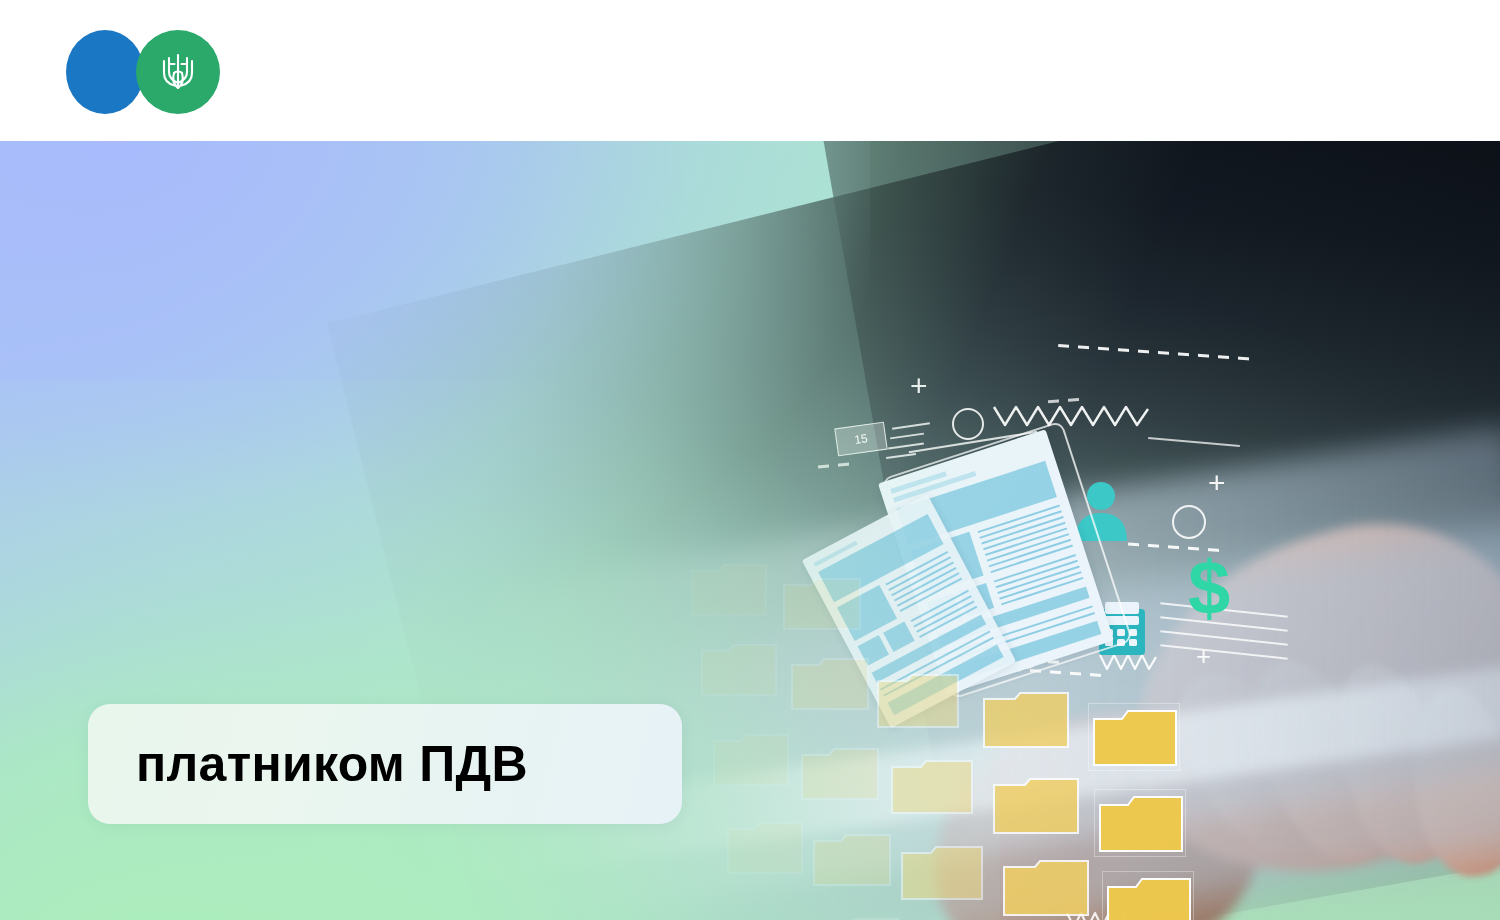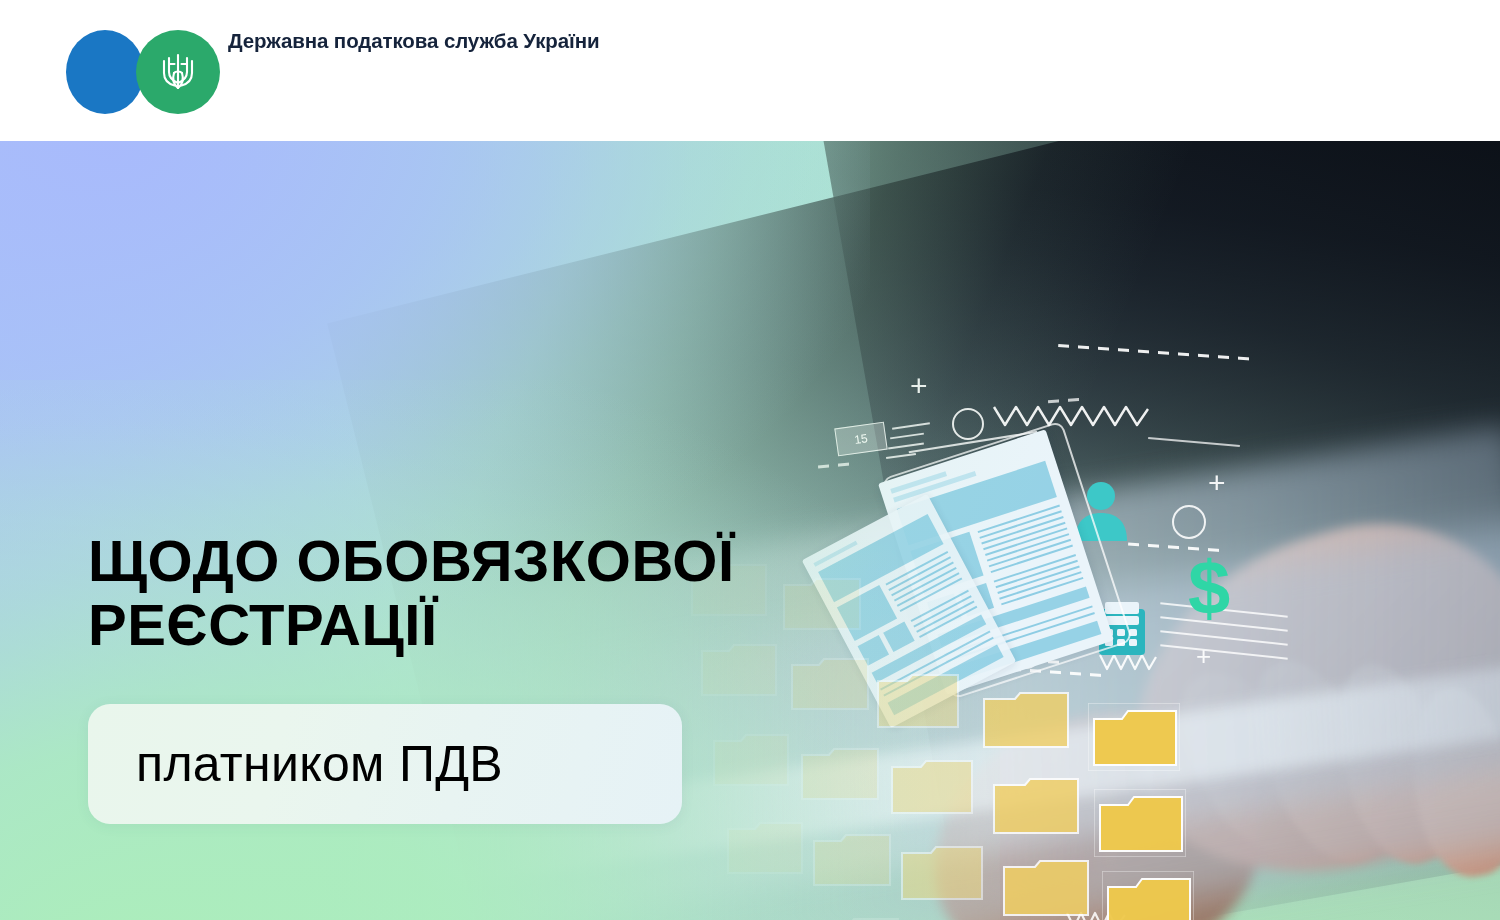--- a/index.html
+++ b/index.html
@@ -199,21 +199,21 @@
     letter-spacing:0.5px;z-index:40;white-space:pre-line;
   }
   .pill{
     position:absolute;left:88px;top:563px;width:594px;height:120px;
     border-radius:22px;z-index:40;
     background:linear-gradient(105deg,#E9F6EC 0%,#EAF6EE 32%,#E8F4F2 62%,#E6F2F6 100%);
     display:flex;align-items:center;
     box-shadow:0 2px 14px rgba(60,90,110,.07);
   }
   .pill-text{
-    margin-left:48px;font-size:50px;font-weight:normal;color:#000;letter-spacing:0.3px;
+    margin-left:48px;font-size:50px;font-weight:bold;color:#000;letter-spacing:0.3px;
   }
 </style>
 </head>
 <body>
 
 <div class="page">
 
   <div class="header">
 
     <div class="logo-mark">
@@ -230,21 +230,20 @@
             <path d="M32 11 L32 23 C 32 30, 27 34, 21.5 35.5"></path>
             <path d="M14 23 C 15.5 21, 20.5 21, 22 23"></path>
             <path d="M9 14 L14.5 14"></path>
             <path d="M21.5 14 L27 14"></path>
           </g>
         </svg>
       </div>
     </div>
 
     <div class="logo-text">
-      <div class="logo-line1">Державна податкова служба України</div>
     </div>
 
   </div>
 
   <div class="banner">
 
     <div class="photo-wedge"></div>
     <div class="photo-wedge2"></div>
 
     <div class="hand hand-left"></div>
@@ -479,22 +478,20 @@
             <path d="M2 12 L2 56 L78 56 L78 6 L34 6 L29 12 Z" fill="#F3D878" stroke="#ffffff" stroke-width="2"></path>
           </svg>
         </div>
 
     </div>
 
     <div class="grad-overlay"></div>
     <div class="blue-top-glow"></div>
     <div class="green-bottom-glow"></div>
 
-    <div class="headline">ЩОДО ОБОВЯЗКОВОЇ
-РЕЄСТРАЦІЇ</div>
 
     <div class="pill">
       <span class="pill-text">платником ПДВ</span>
     </div>
 
   </div>
 
 </div>
 
 </body></html>

